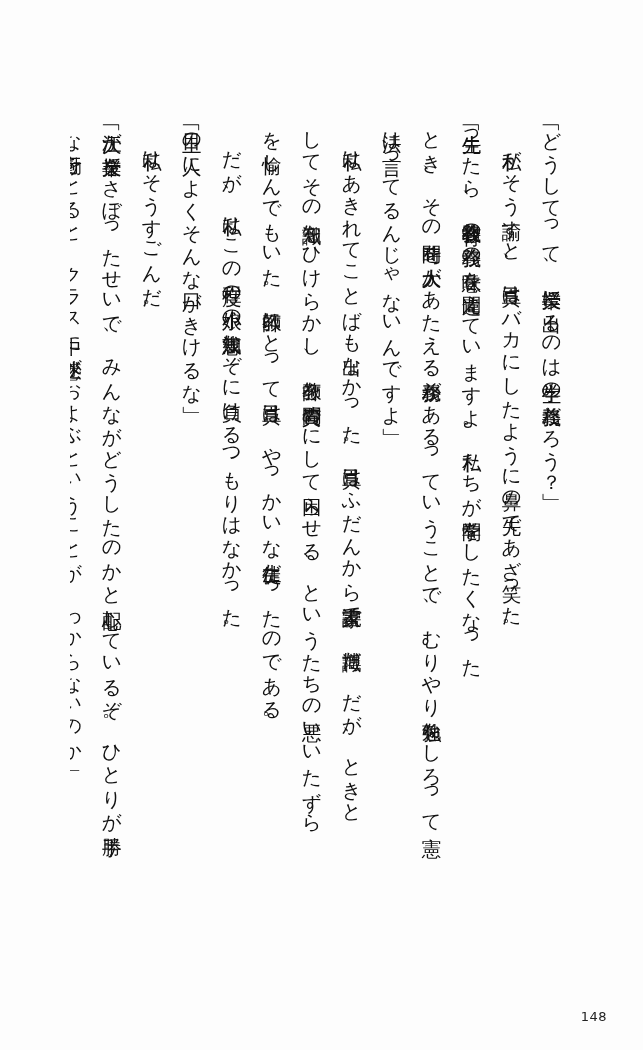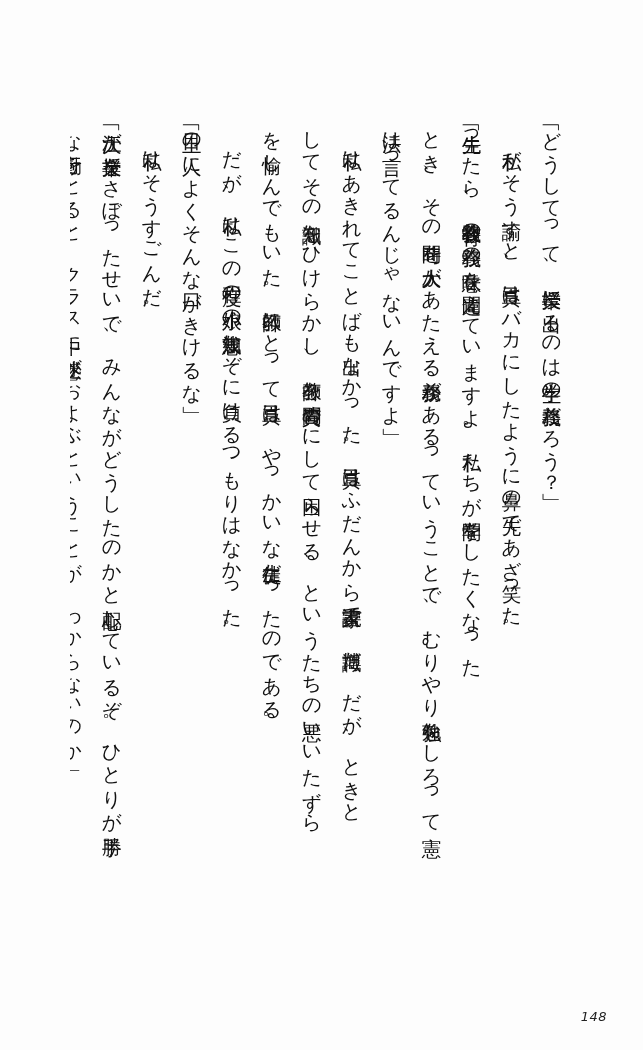--- a/index.html
+++ b/index.html
@@ -54,21 +54,20 @@
   }
 
   .page-number {
     position: absolute;
     right: 36px;
     bottom: 26px;
     font-size: 13px;
     font-family: "DejaVu Sans", "Liberation Sans", sans-serif;
     color: #222;
     letter-spacing: 0.5px;
-    font-style: italic;
   }
 </style>
 </head>
 <body>
 
 <div id="page">
   <div id="text-block">
     <p class="p0">「どうしてって、授業に出るのは学生の義務だろう？」</p>
     <p class="indent">私がそう諭すと、真弓はバカにしたように鼻の先であざ笑った。</p>
     <p>「先生ったら、義務教育の義務の意味を間違えていますよ。私たちが学問をしたくなった</p>

